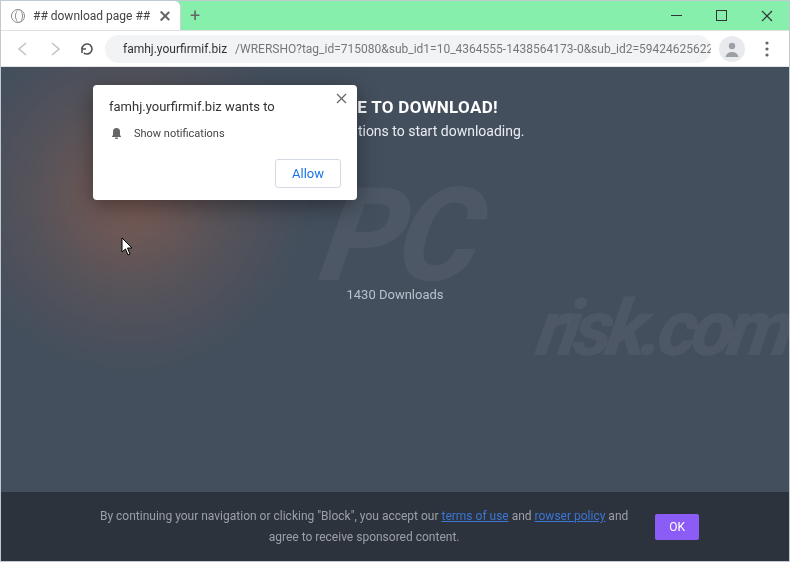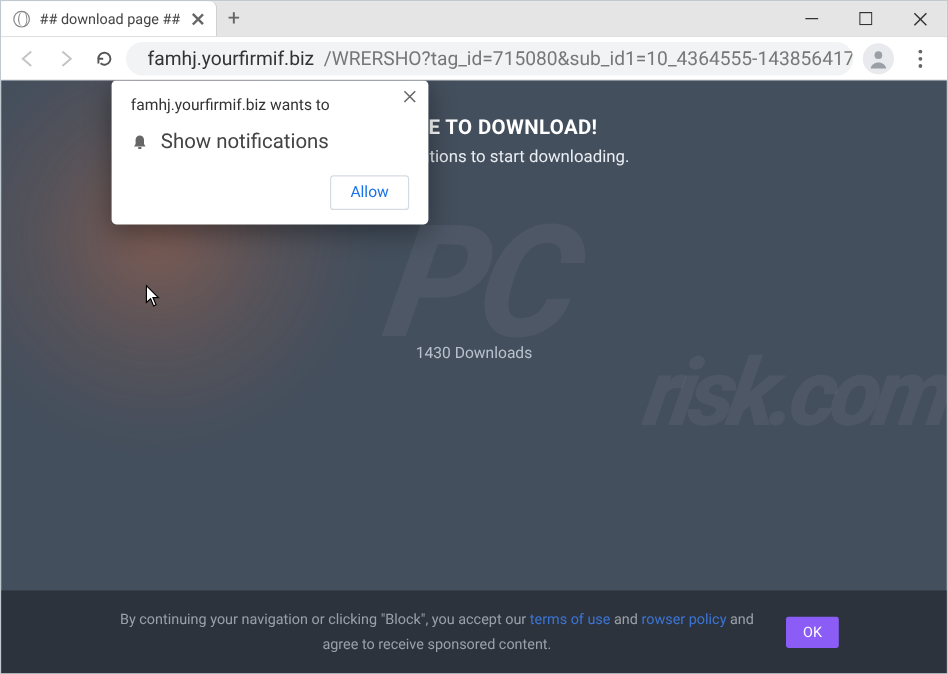--- a/index.html
+++ b/index.html
@@ -1,59 +1,59 @@
 <!DOCTYPE html>
 <html><head>
 <meta charset="utf-8">
 <style>
 * { margin: 0; padding: 0; box-sizing: border-box; font-family: -apple-system, BlinkMacSystemFont, "Segoe UI", Roboto, Arial, sans-serif; }
 body { width: 790px; height: 562px; overflow: hidden; background: #fff; position: relative; }
 
 .window { width: 100%; height: 100%; display: flex; flex-direction: column; border: 1px solid #c0c8d0; }
 
-.titlebar { height: 30px; background: #e5e5e5; display: flex; align-items: stretch; border-bottom: 1px solid #e0e0e0; }
+.titlebar { height: 30px; background: #86efac; display: flex; align-items: stretch; border-bottom: 1px solid #e0e0e0; }
 .tab { display: flex; align-items: center; gap: 8px; padding: 0 10px; background: #fff; border-right: 1px solid #d0d0d0; font-size: 12px; color: #444; min-width: 180px; border-top-right-radius: 6px; }
 .tab-favicon { width: 14px; height: 14px; border-radius: 50%; border: 1.5px solid #888; position: relative; }
 .tab-favicon::after { content: ""; position: absolute; left: 3px; top: 0; width: 6px; height: 12px; border: 1.5px solid #888; border-radius: 50%; border-top: none; border-bottom: none; }
 .tab-close { width: 10px; height: 10px; position: relative; margin-left: auto; cursor: pointer; }
 .tab-close::before, .tab-close::after { content: ""; position: absolute; left: 4px; top: -1px; width: 1.5px; height: 12px; background: #666; }
 .tab-close::before { transform: rotate(45deg); }
 .tab-close::after { transform: rotate(-45deg); }
 .newtab { width: 28px; display: flex; align-items: center; justify-content: center; color: #666; font-size: 18px; cursor: pointer; }
 .win-controls { margin-left: auto; display: flex; }
 .win-btn { width: 45px; display: flex; align-items: center; justify-content: center; cursor: pointer; }
 
 .toolbar { height: 36px; background: #fff; display: flex; align-items: center; padding: 0 8px; gap: 4px; border-bottom: 1px solid #e5e5e5; }
 .nav-btn { width: 28px; height: 28px; display: flex; align-items: center; justify-content: center; border-radius: 50%; cursor: pointer; }
 .nav-btn.disabled { opacity: 0.35; }
-.addr-bar { flex: 1; height: 28px; background: #f1f3f4; border-radius: 14px; display: flex; align-items: center; padding: 0 10px; gap: 8px; font-size: 16px; color: #555; overflow: hidden; white-space: nowrap; }
+.addr-bar { flex: 1; height: 28px; background: #f1f3f4; border-radius: 14px; display: flex; align-items: center; padding: 0 10px; gap: 8px; font-size: 12px; color: #555; overflow: hidden; white-space: nowrap; }
 .lock-icon { width: 12px; height: 12px; }
 .url-host { color: #333; }
 .url-path { color: #777; }
 .avatar { width: 26px; height: 26px; border-radius: 50%; background: #e8eaed; display: flex; align-items: center; justify-content: center; margin: 0 4px; }
 .menu-dots { width: 28px; display: flex; align-items: center; justify-content: center; cursor: pointer; }
 
 .viewport { flex: 1; position: relative; background: #444f5d; overflow: hidden; }
 .glow { position: absolute; left: -60px; top: -60px; width: 380px; height: 380px; border-radius: 50%; background: radial-gradient(circle, rgba(255,120,60,0.30) 0%, rgba(255,120,60,0.10) 35%, rgba(68,79,93,0) 65%); filter: blur(12px); }
 .page-center { position: absolute; left: 0; right: 0; top: 30px; text-align: center; color: #fff; }
 .page-title { font-size: 17px; font-weight: 700; letter-spacing: .3px; }
 .page-sub { font-size: 14px; margin-top: 6px; color: #eaeef3; }
 .dl-count { position: absolute; left: 0; right: 0; top: 220px; text-align: center; color: #b9c1cc; font-size: 13px; }
 
 .watermark { position: absolute; right: -10px; top: 110px; font-size: 130px; font-weight: 800; color: rgba(255,255,255,0.05); letter-spacing: -6px; font-style: italic; transform: skewX(-10deg); line-height: .9; pointer-events: none; }
 .watermark .row2 { font-size: 78px; display: block; margin-left: 230px; }
 
 .cookie-bar { position: absolute; left: 0; right: 0; bottom: 0; background: #2d333c; padding: 14px 90px; font-size: 12px; color: #9aa0a8; text-align: center; display: flex; align-items: center; justify-content: center; gap: 18px; }
 .cookie-text { line-height: 1.7; }
-.cookie-link { color: #3b75d6; cursor: pointer; }
+.cookie-link { color: #3b75d6; text-decoration: underline; cursor: pointer; }
 .cookie-ok { background: #8b5cf6; color: #fff; border: none; padding: 6px 14px; font-size: 12px; cursor: pointer; border-radius: 2px; }
 
-.perm-popup { position: absolute; left: 92px; top: 0; width: 264px; background: #fff; border-radius: 4px; box-shadow: 0 6px 22px rgba(0,0,0,0.38); padding: 14px 16px 12px; z-index: 10; }
+.perm-popup { position: absolute; left: 92px; top: 18px; width: 264px; background: #fff; border-radius: 4px; box-shadow: 0 6px 22px rgba(0,0,0,0.38); padding: 14px 16px 12px; z-index: 10; }
 .perm-title { font-size: 13px; color: #333; margin-bottom: 12px; }
-.perm-row { display: flex; align-items: center; gap: 10px; font-size: 17px; color: #444; margin-bottom: 18px; }
+.perm-row { display: flex; align-items: center; gap: 10px; font-size: 11px; color: #444; margin-bottom: 18px; }
 .perm-actions { display: flex; justify-content: flex-end; gap: 10px; }
 .perm-btn { border: 1px solid #d5dbe3; background: #fff; color: #1a73e8; font-size: 13px; padding: 6px 16px; border-radius: 3px; cursor: pointer; text-align: right; }
 .perm-close { position: absolute; right: 10px; top: 8px; cursor: pointer; }
 
 .cursor { position: absolute; left: 120px; top: 170px; z-index: 20; pointer-events: none; }
 
 svg { display: block; }
 </style>
 </head>
 <body>

